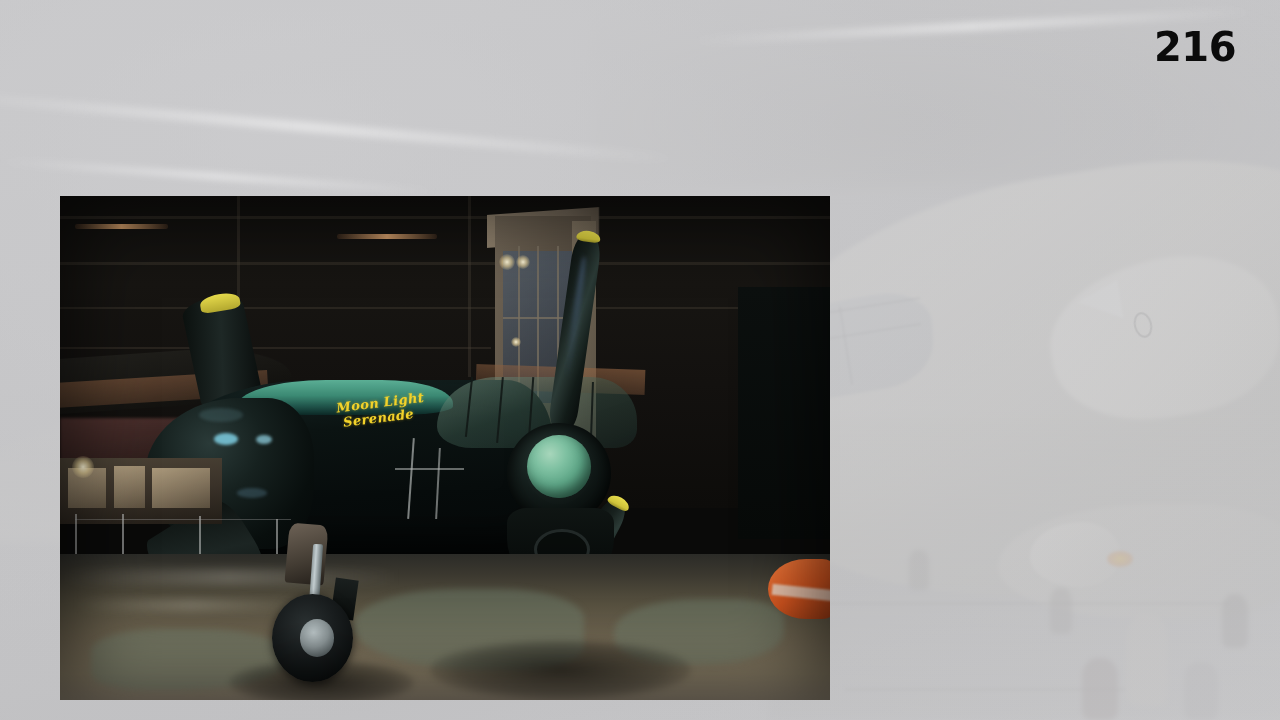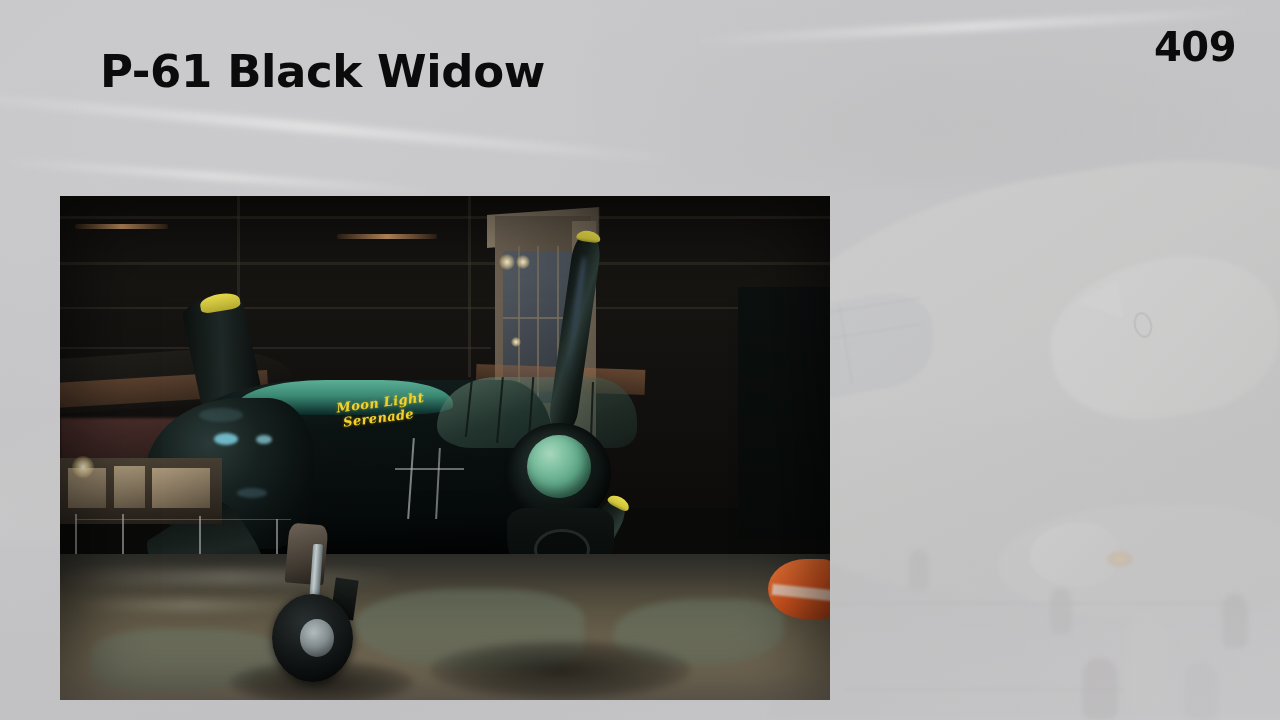--- a/index.html
+++ b/index.html
@@ -564,24 +564,23 @@
     <div class="bg-person" style="left:71%;bottom:18%;width:20px;height:40px;background:rgba(118,114,110,0.34);"></div>
 
     <div class="bg-veil"></div>
     <div class="bg-veil2"></div>
     <div class="bg-streak" style="left:-5%;top:17%;width:58%;height:10px;transform:rotate(5deg);"></div>
     <div class="bg-streak" style="left:0%;top:24%;width:34%;height:7px;transform:rotate(4deg);"></div>
     <div class="bg-streak" style="left:54%;top:3%;width:44%;height:9px;transform:rotate(-3deg);"></div>
   </div>
 
   <div class="title-block">
-    <div class="title-line">P-61 Black Widow</div>
   </div>
 
-  <div class="slide-number">409</div>
+  <div class="slide-number">216</div>
 
   <div class="photo">
 
     <div class="ph hangar-wall"></div>
     <div class="ph truss" style="left:0;top:4%;width:100%;height:3px;"></div>
     <div class="ph truss" style="left:0;top:13%;width:100%;height:3px;"></div>
     <div class="ph truss" style="left:0;top:22%;width:100%;height:2px;"></div>
     <div class="ph truss" style="left:0;top:30%;width:56%;height:2px;"></div>
     <div class="ph truss" style="left:23%;top:0;width:3px;height:32%;"></div>
     <div class="ph truss" style="left:53%;top:0;width:3px;height:36%;"></div>

